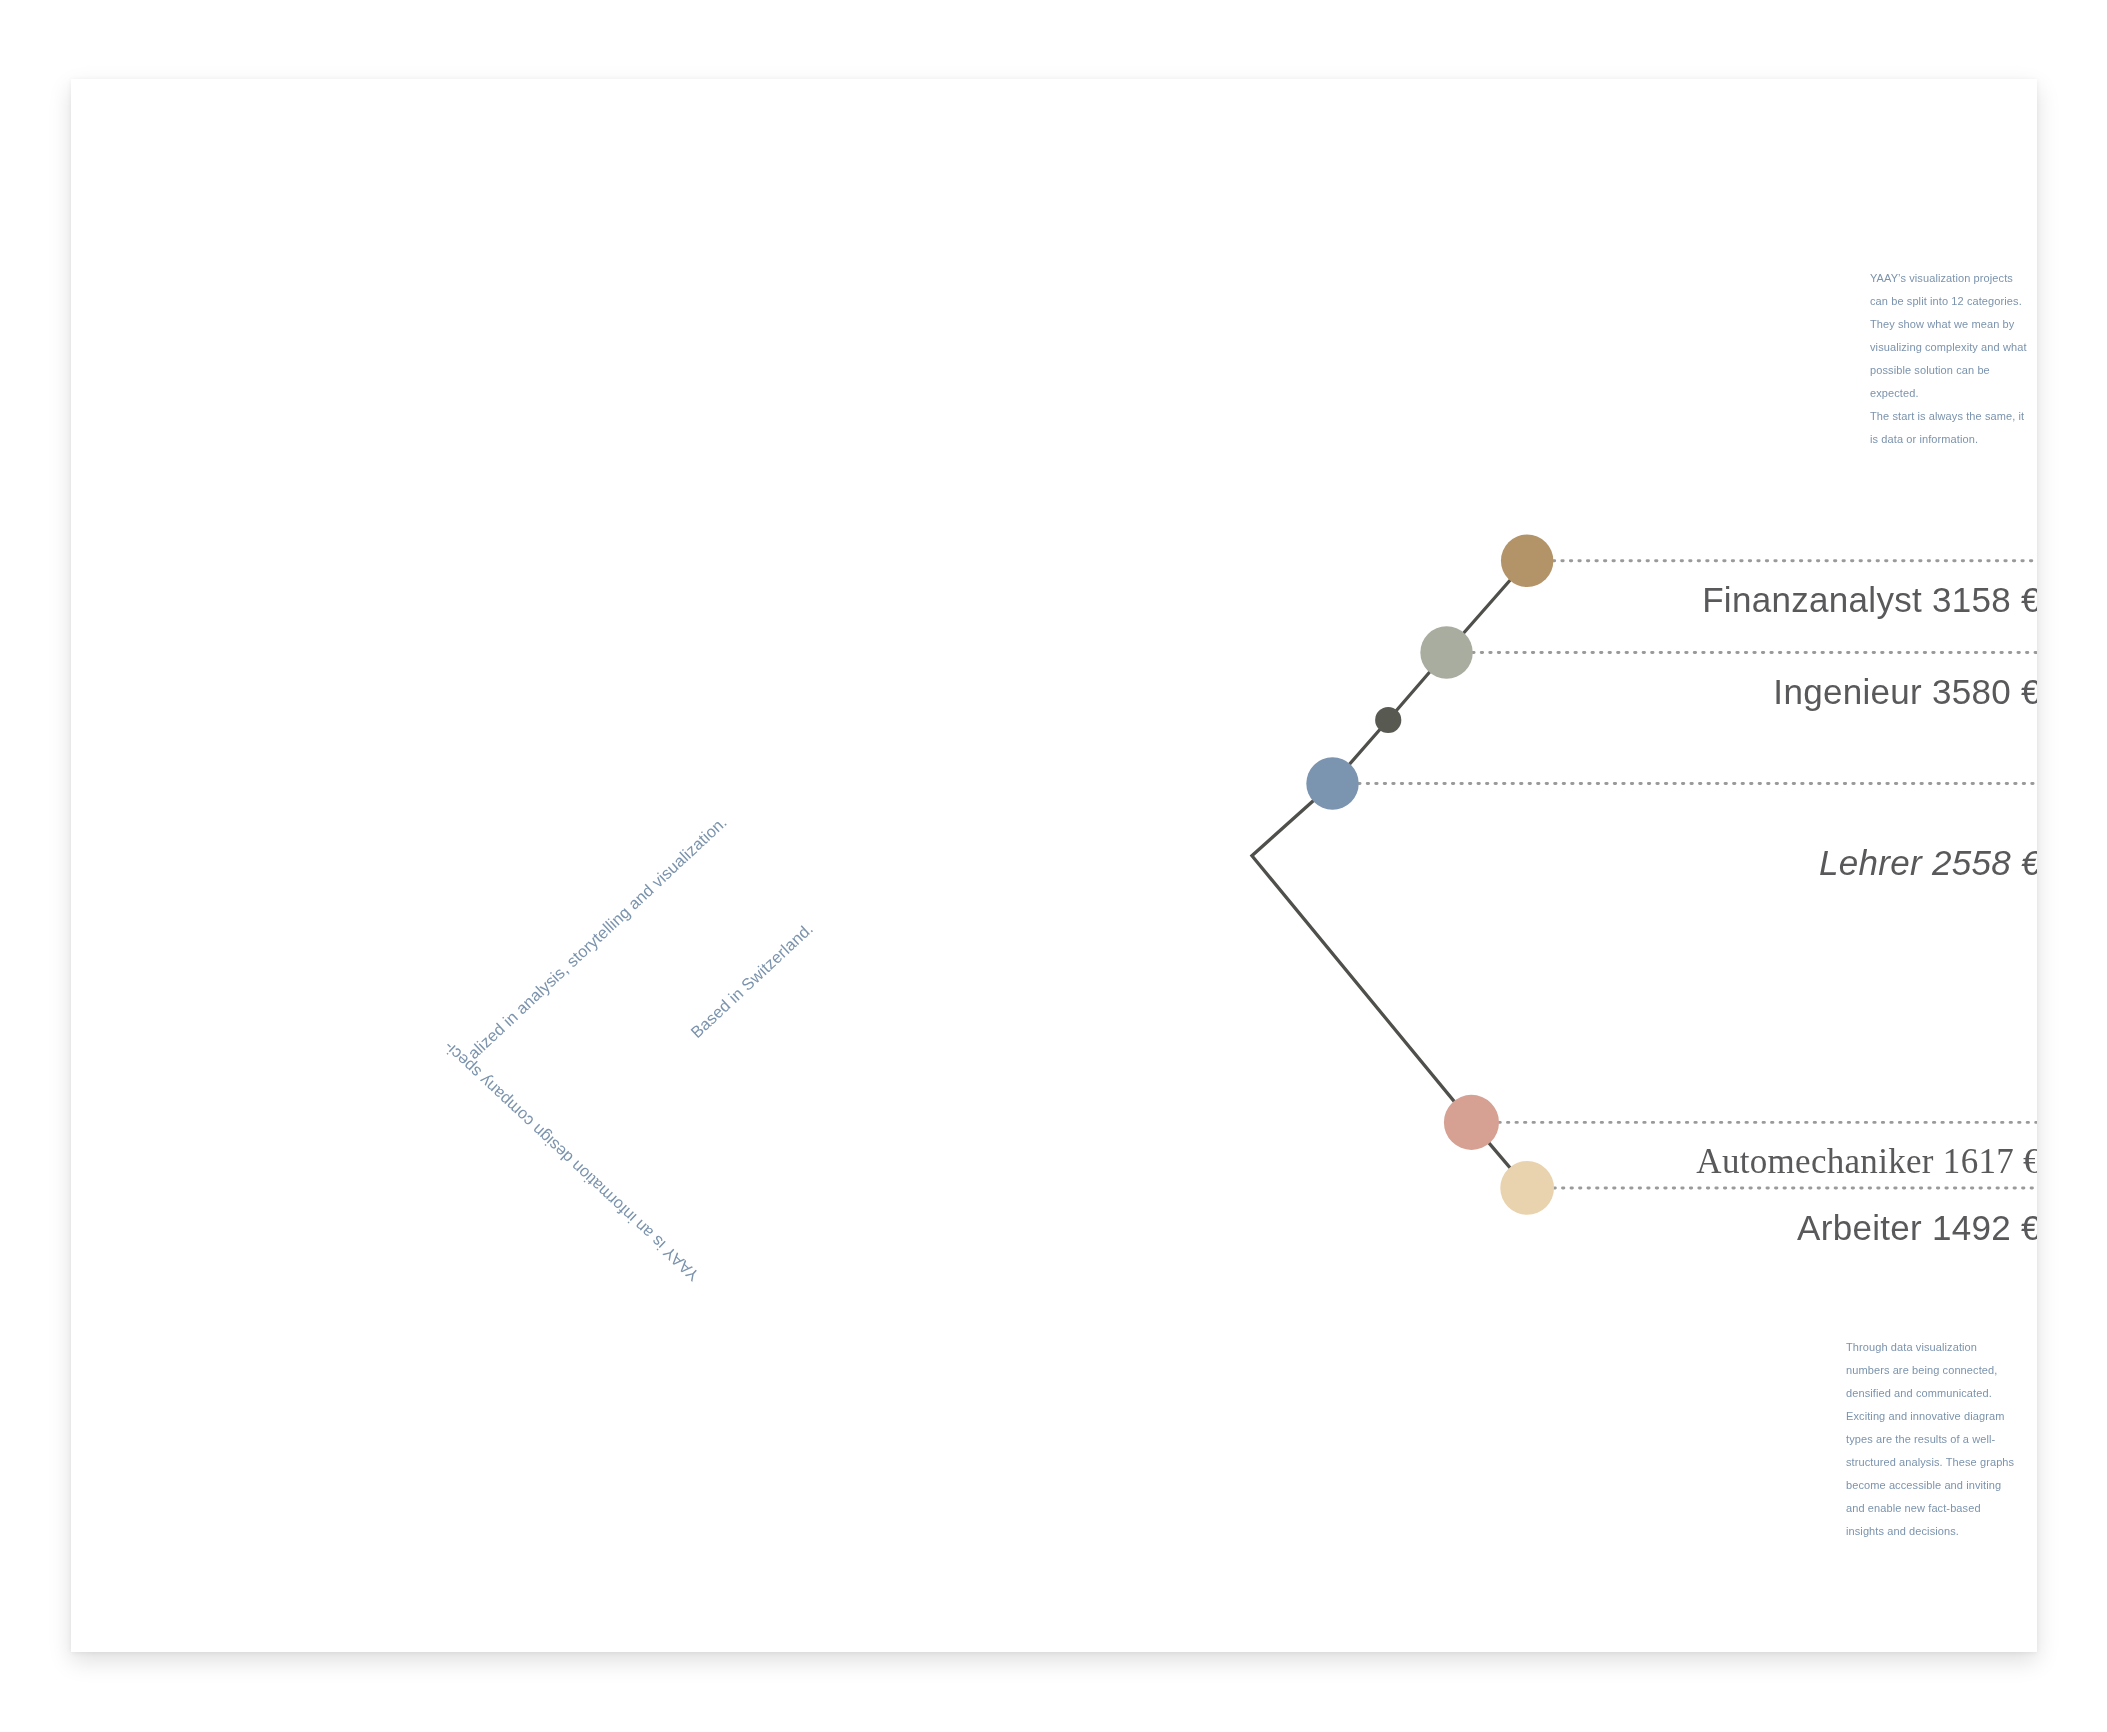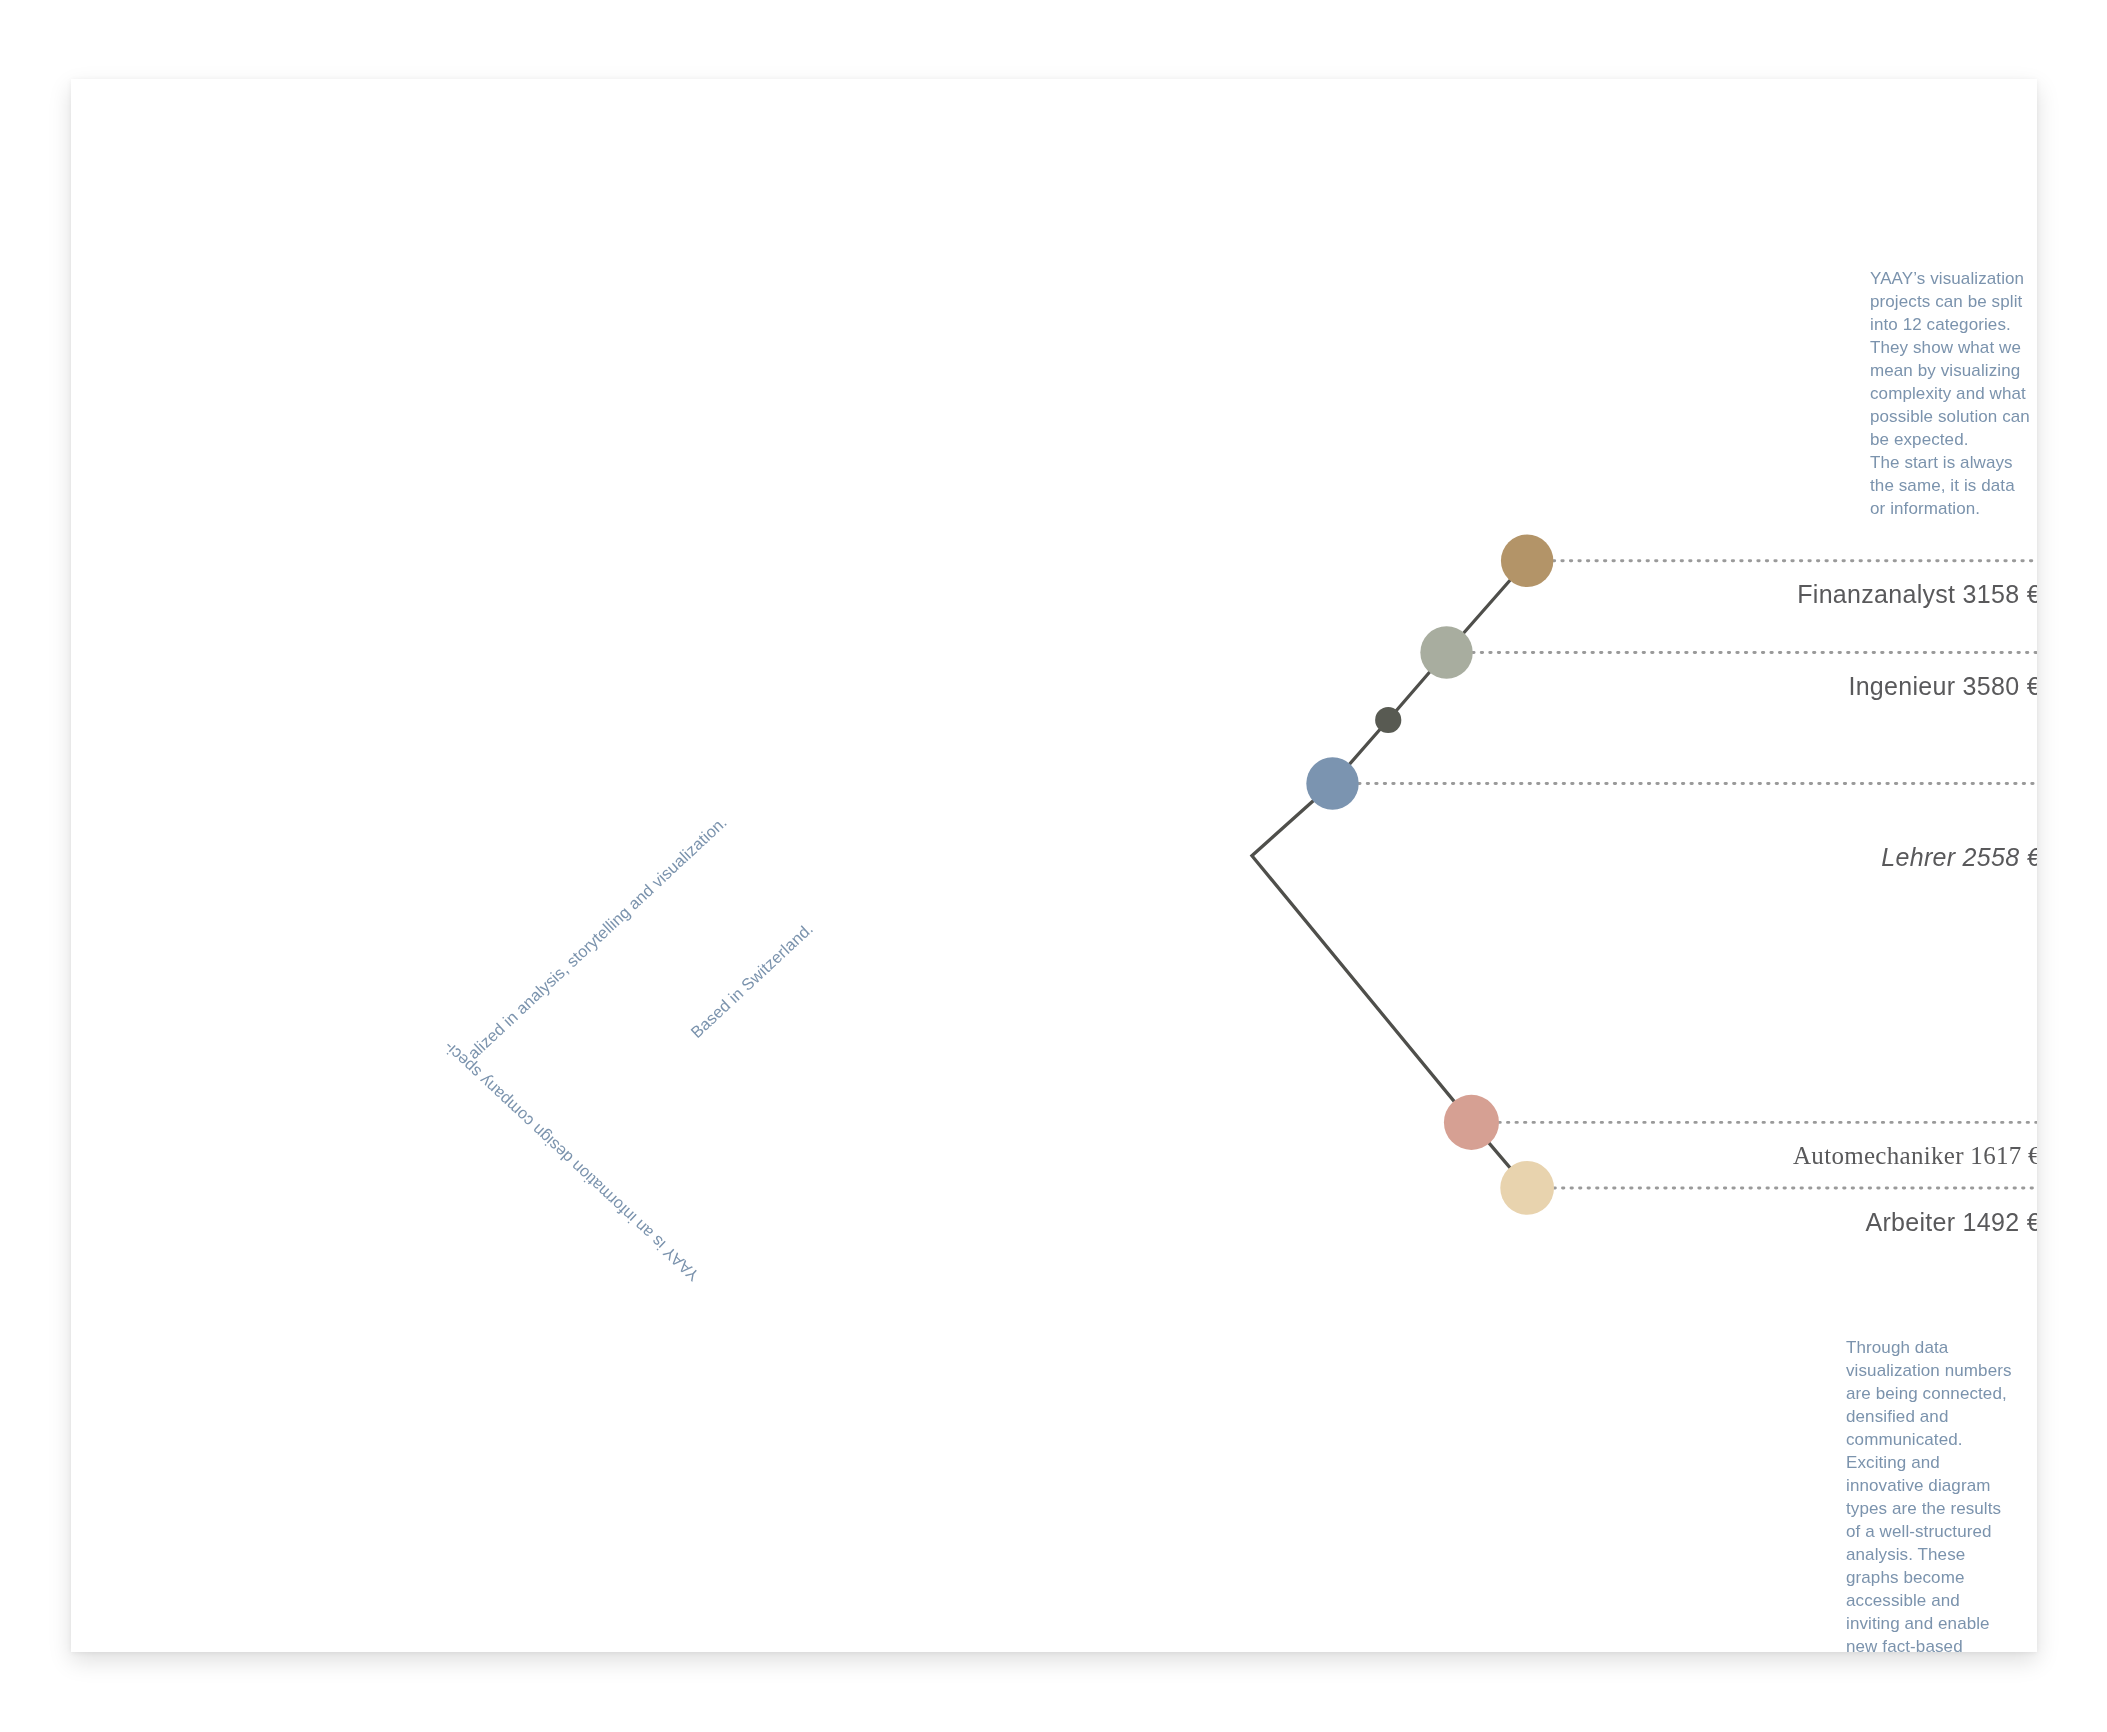--- a/index.html
+++ b/index.html
@@ -29,21 +29,21 @@
     height: 1573px;
     background: #ffffff;
     box-shadow: 0 9.2px 22px rgba(0,0,0,0.13), 0 1.3px 5.2px rgba(0,0,0,0.06);
     overflow: hidden;
   }
 
   
   .note {
     position: absolute;
     color: #7b93ad;
-    font-size: 17px;
+    font-size: 11px;
     line-height: 23px;
     letter-spacing: 0.1px;
     font-weight: 400;
     white-space: pre-line;
   }
   #note-top {
     left: 1799px;
     top: 165px;
     width: 164px;
   }
@@ -89,21 +89,21 @@
     width: 1966px;
     height: 1573px;
     pointer-events: none;
   }
   #plot svg { display: block; }
 
   
   .node-label {
     position: absolute;
     color: #59595b;
-    font-size: 25px;
+    font-size: 35px;
     letter-spacing: 0.3px;
     white-space: nowrap;
     right: -3.9px;
   }
 </style>
 </head>
 <body>
 
 <div id="canvas">
   <div id="page">

